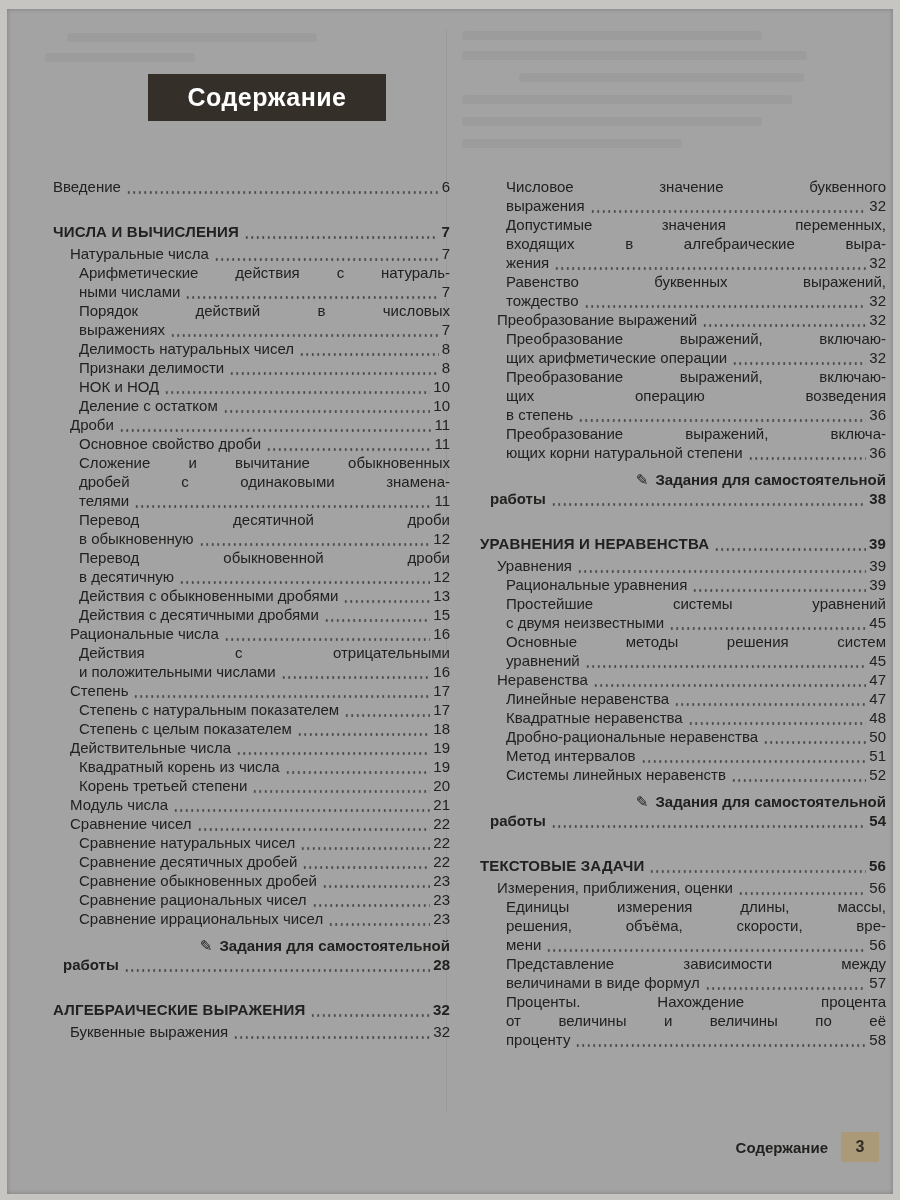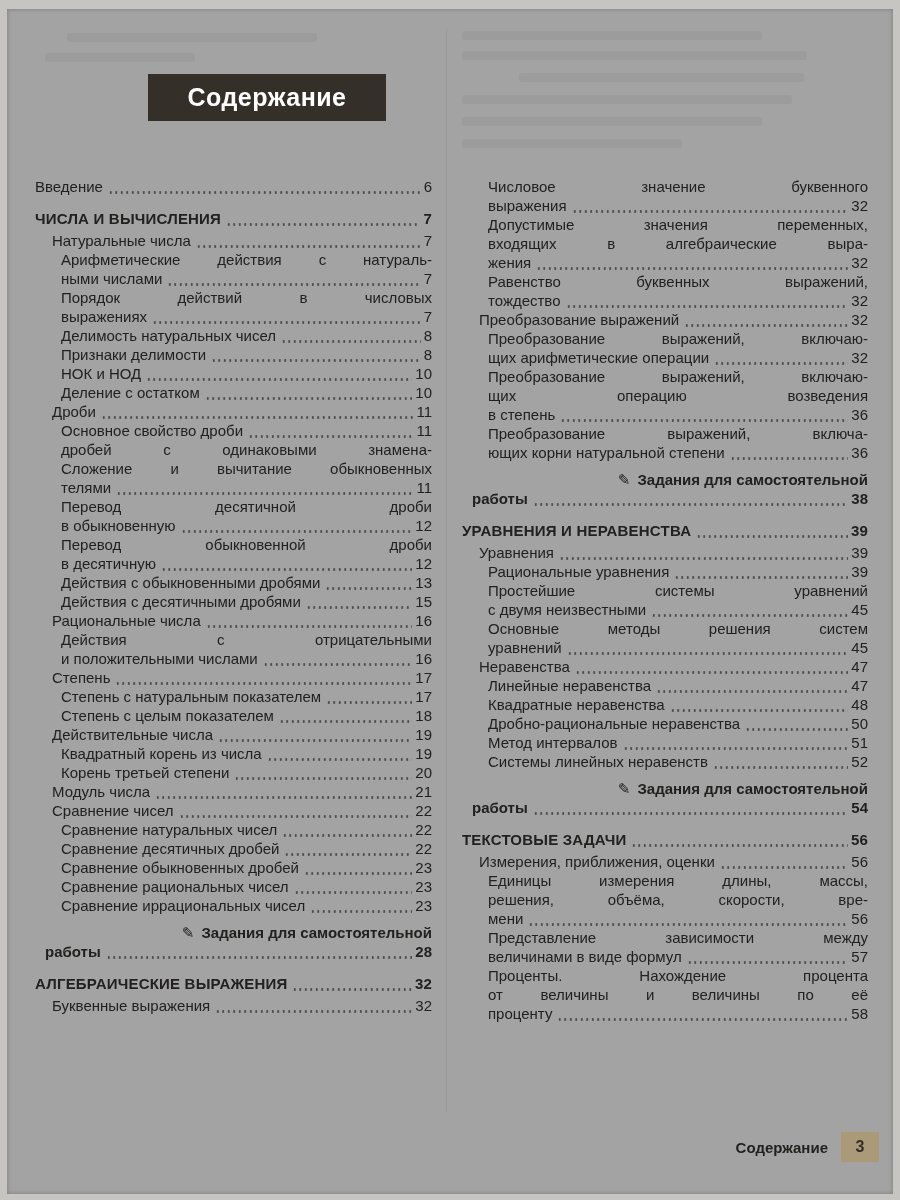--- a/index.html
+++ b/index.html
@@ -25,30 +25,30 @@
   .header-block {
     position:absolute; left:141px; top:65px; width:238px; height:47px;
     display:flex; align-items:center; justify-content:center;
     font-size:25px; font-weight:bold; letter-spacing:.5px;
   }
   .column-divider {
     position:absolute; left:439px; top:20px; height:1084px; width:1px;
     background:#9b9a97;
   }
   .toc {
-    position:absolute; left:28px; top:168px; width:833px;
+    position:absolute; left:46px; top:168px; width:833px;
     display:flex; font-size:15px;
   }
   .col { display:block; }
   .col.c1 { width:397px; margin-right:30px; }
   .col.c2 { width:406px; }
   .entry { line-height:19px; }
   .entry .line { line-height:19px; }
   .entry.intro { font-weight:400; }
-  .entry.chapter { font-weight:700; margin-top:13px; margin-bottom:3px; letter-spacing:.2px; }
+  .entry.chapter { font-weight:700; margin-top:26px; margin-bottom:3px; letter-spacing:.2px; }
   .entry.section { font-weight:400; padding-left:17px; margin-top:0; }
   .entry.item { padding-left:26px; }
   .entry.tasks { font-weight:700; padding-left:10px; margin-top:8px; margin-bottom:3px; }
   .line.pre { text-align:justify; text-align-last:justify; }
   .line.first-tasks { text-align:right; white-space:nowrap; }
   .line.last { display:flex; align-items:flex-end; }
   .txt { white-space:nowrap; }
   .leader {
     flex:1; height:12px; margin:0 3px 2px 5px; align-self:flex-end;
     background-image:radial-gradient(circle,#4c4a47 1.05px,transparent 1.35px);
@@ -159,22 +159,22 @@
           </div>
         </div>
         <div class="entry item">
           <div class="line last">
             <span class="txt">Основное свойство дроби</span>
             <span class="leader"></span>
             <span class="pg">11</span>
           </div>
         </div>
         <div class="entry item">
+          <div class="line pre">Сложение и вычитание обыкновенных</div>
           <div class="line pre">дробей с одинаковыми знамена-</div>
-          <div class="line pre">Сложение и вычитание обыкновенных</div>
           <div class="line last">
             <span class="txt">телями</span>
             <span class="leader"></span>
             <span class="pg">11</span>
           </div>
         </div>
         <div class="entry item">
           <div class="line pre">Перевод десятичной дроби</div>
           <div class="line last">
             <span class="txt">в обыкновенную</span>

